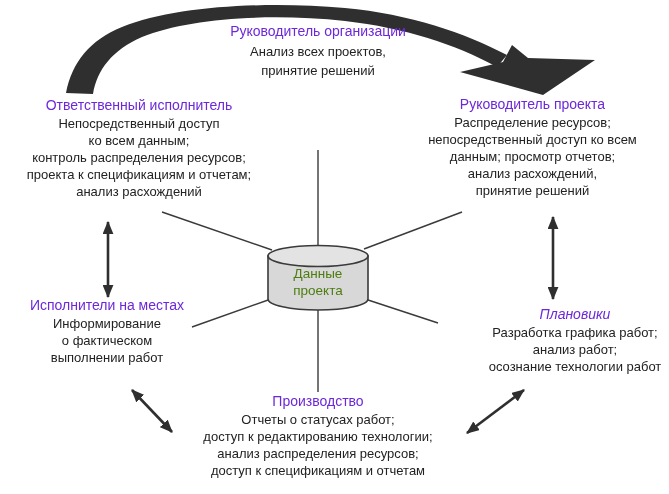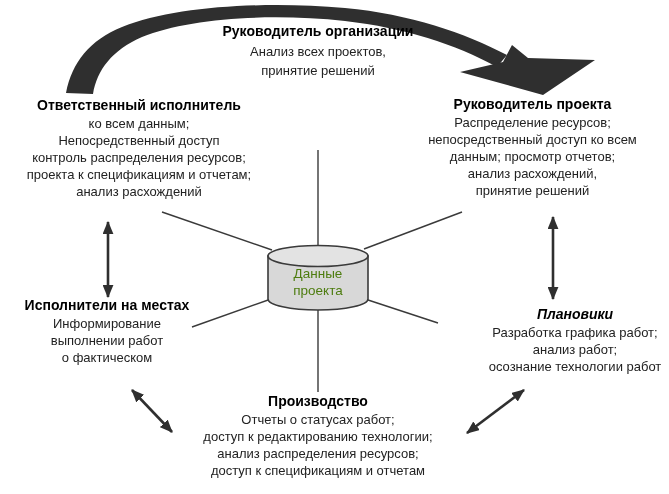--- a/index.html
+++ b/index.html
@@ -13,23 +13,23 @@
   }
   .layer-svg{position:absolute;left:0;top:0;}
   .block{
     position:absolute;
     text-align:center;
     font-size:13px;
     line-height:17px;
     color:#222;
   }
   .block-title{
-    font-weight:bold;
+    font-weight:normal;
     font-size:14px;
-    color:#000000;
+    color:#6d28d9;
     margin-bottom:1px;
   }
   .italic-title{font-style:italic;}
   .top-block{line-height:19px;}
   .db-label{
     position:absolute;
     left:268px;top:265px;width:100px;
     text-align:center;
     font-size:13.5px;line-height:17px;
     color:#4d7c0f;
@@ -74,41 +74,41 @@
   </svg>
 
   <div class="block top-block" style="left:163px;top:22px;width:310px;">
     <div class="block-title">Руководитель организации</div>
     <div>Анализ всех проектов,</div>
     <div>принятие решений</div>
   </div>
 
   <div class="block" style="left:3px;top:97px;width:272px;">
     <div class="block-title">Ответственный исполнитель</div>
+    <div>Непосредственный доступ</div>
     <div>ко всем данным;</div>
-    <div>Непосредственный доступ</div>
     <div>контроль распределения ресурсов;</div>
     <div>проекта к спецификациям и отчетам;</div>
     <div>анализ расхождений</div>
   </div>
 
   <div class="block" style="left:400px;top:96px;width:265px;">
     <div class="block-title">Руководитель проекта</div>
     <div>Распределение ресурсов;</div>
     <div>непосредственный доступ ко всем</div>
     <div>данным; просмотр отчетов;</div>
     <div>анализ расхождений,</div>
     <div>принятие решений</div>
   </div>
 
   <div class="block" style="left:2px;top:297px;width:210px;">
     <div class="block-title">Исполнители на местах</div>
     <div>Информирование</div>
+    <div>о фактическом</div>
     <div>выполнении работ</div>
-    <div>о фактическом</div>
   </div>
 
   <div class="block" style="left:456px;top:306px;width:238px;">
     <div class="block-title italic-title">Плановики</div>
     <div>Разработка графика работ;</div>
     <div>анализ работ;</div>
     <div>осознание технологии работ</div>
   </div>
 
   <div class="block" style="left:168px;top:393px;width:300px;">

